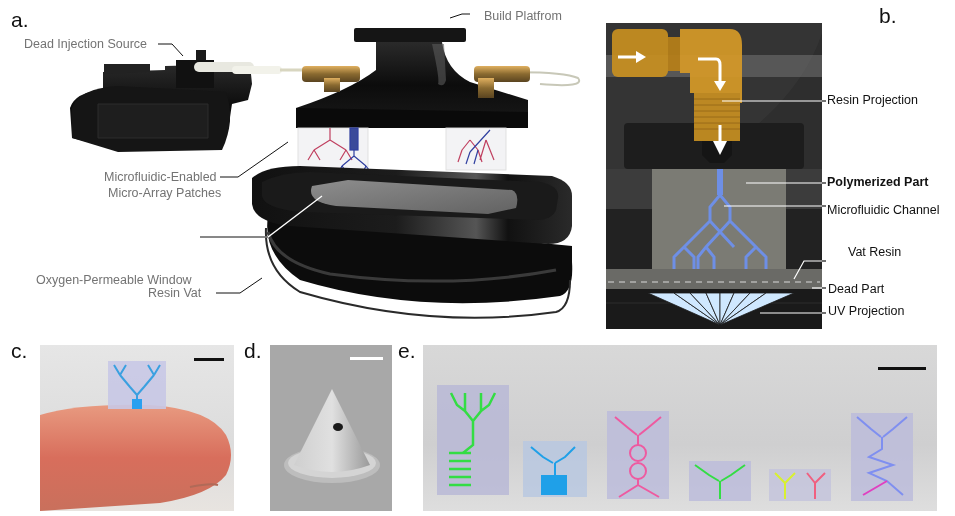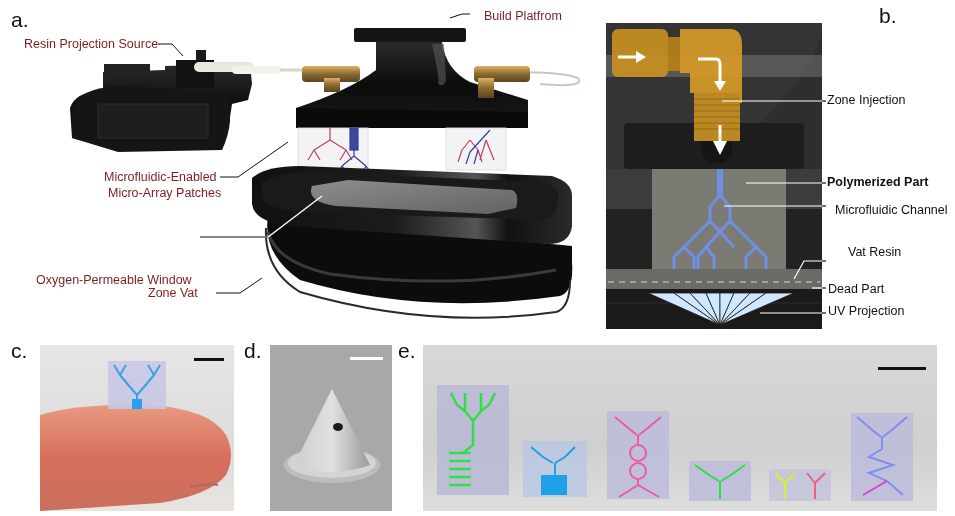--- a/index.html
+++ b/index.html
@@ -1,18 +1,18 @@
 <!DOCTYPE html>
 <html><head>
 <meta charset="utf-8">
 <style>
   html,body{margin:0;padding:0;background:#fff;}
   body{width:955px;height:516px;position:relative;overflow:hidden;font-family:"Liberation Sans",sans-serif;color:#111;}
   .panel-letter{position:absolute;font-size:21px;font-weight:400;color:#111;}
-  .lbl{position:absolute;font-size:12.5px;color:#7f1d1d;white-space:nowrap;line-height:15px;}
+  .lbl{position:absolute;font-size:12.5px;color:#737373;white-space:nowrap;line-height:15px;}
   .wlbl{position:absolute;font-size:12.5px;color:#111;white-space:nowrap;line-height:15px;}
   svg{position:absolute;overflow:visible;}
   .photo{position:absolute;overflow:hidden;}
   .scalebar{position:absolute;height:3px;}
 </style>
 </head>
 <body>
 
 <div class="panel-letter" style="left:11px;top:8px;">a.</div>
 
@@ -94,26 +94,26 @@
   <g stroke="#111" stroke-width="1" fill="none">
     <path d="M158 44 L172 44 L183 56"></path>
     <path d="M450 18 L462 14 L470 14"></path>
     <path d="M220 177 L238 177 L288 142"></path>
     <path d="M200 237 L268 237 L322 196" stroke="#fff" stroke-width="1.3"></path>
     <path d="M200 237 L268 237"></path>
     <path d="M216 293 L240 293 L262 278"></path>
   </g>
 </svg>
 
-<div class="lbl" style="left:24px;top:37px;">Resin Projection Source</div>
+<div class="lbl" style="left:24px;top:37px;">Dead Injection Source</div>
 <div class="lbl" style="left:484px;top:9px;">Build Platfrom</div>
 <div class="lbl" style="left:84px;top:170px;margin-left:20px;">Microfluidic-Enabled</div>
 <div class="lbl" style="left:84px;top:186px;margin-left:24px;">Micro-Array Patches</div>
 <div class="lbl" style="left:36px;top:230px;margin-top:43px;">Oxygen-Permeable Window</div>
-<div class="lbl" style="left:148px;top:286px;">Zone Vat</div>
+<div class="lbl" style="left:148px;top:286px;">Resin Vat</div>
 
 <div class="panel-letter" style="left:879px;top:4px;">b.</div>
 
 <svg width="216" height="306" style="left:606px;top:23px;">
   <rect x="0" y="0" width="216" height="306" fill="#2e2e2e"></rect>
   <path d="M216 0 L216 10 Q190 90 80 150 Q30 180 20 306 L0 306 L0 0 Z" fill="#3a3a3a" opacity="0.55"></path>
   <rect x="0" y="32" width="216" height="22" fill="#9a9a9a" opacity="0.35"></rect>
 
   <rect x="18" y="100" width="180" height="46" rx="4" fill="#1d1d1d"></rect>
 
@@ -182,23 +182,23 @@
   <g stroke="#111" stroke-width="1.2">
     <line x1="0" y1="78" x2="4" y2="78"></line>
     <line x1="0" y1="160" x2="4" y2="160"></line>
     <line x1="0" y1="183" x2="4" y2="183"></line>
     <line x1="0" y1="238" x2="4" y2="238"></line>
     <line x1="0" y1="265" x2="4" y2="265"></line>
     <line x1="0" y1="290" x2="4" y2="290"></line>
   </g>
 </svg>
 
-<div class="wlbl" style="left:827px;top:93px;">Zone Injection</div>
+<div class="wlbl" style="left:827px;top:93px;">Resin Projection</div>
 <div class="wlbl" style="left:827px;top:175px;font-weight:bold;">Polymerized Part</div>
-<div class="wlbl" style="left:827px;top:203px;margin-left:8px;">Microfluidic Channel</div>
+<div class="wlbl" style="left:827px;top:203px;">Microfluidic Channel</div>
 <div class="wlbl" style="left:848px;top:245px;">Vat Resin</div>
 <div class="wlbl" style="left:828px;top:282px;">Dead Part</div>
 <div class="wlbl" style="left:828px;top:304px;">UV Projection</div>
 
 <div class="panel-letter" style="left:11px;top:339px;">c.</div>
 <div class="photo" style="left:40px;top:345px;width:194px;height:166px;background:linear-gradient(180deg,#e6e6e6 0%,#dcdcdc 60%,#e8e4e0 100%);">
   <svg width="194" height="166" style="left:0;top:0;">
     <defs>
       <linearGradient id="skin" x1="0" y1="0" x2="0" y2="1">
         <stop offset="0" stop-color="#e89a80"></stop>

